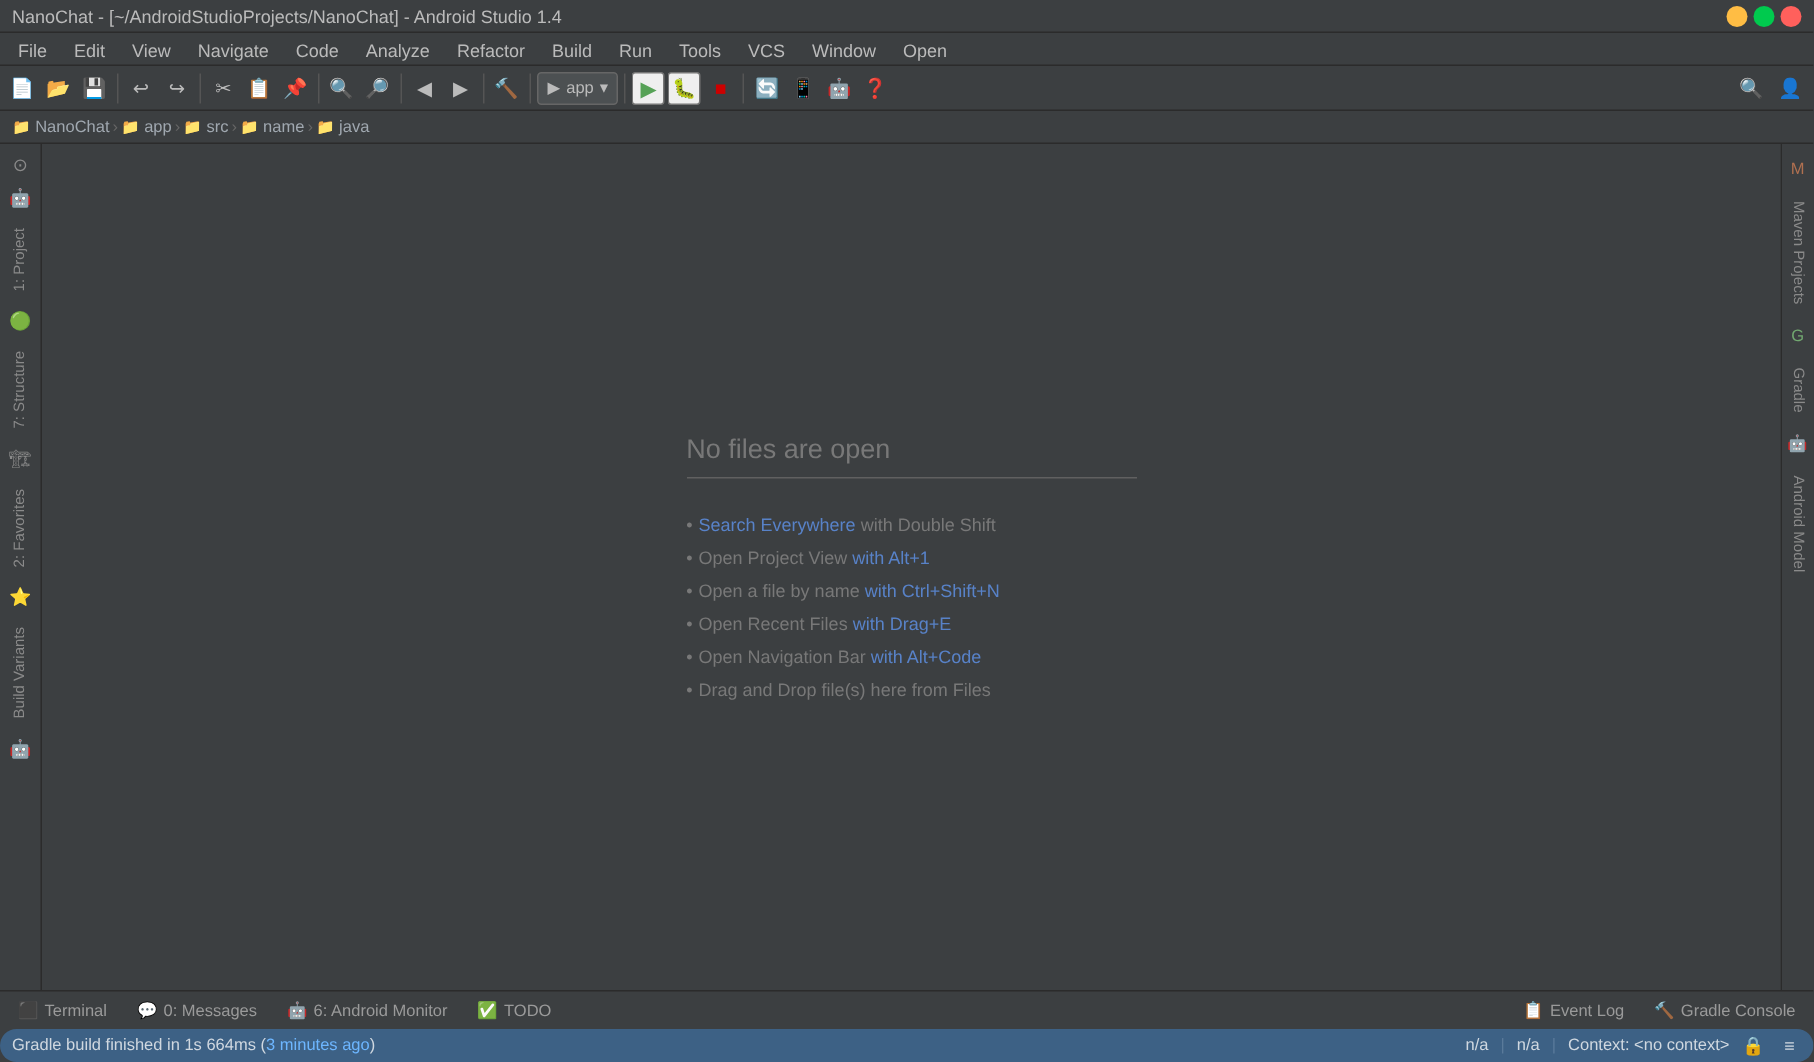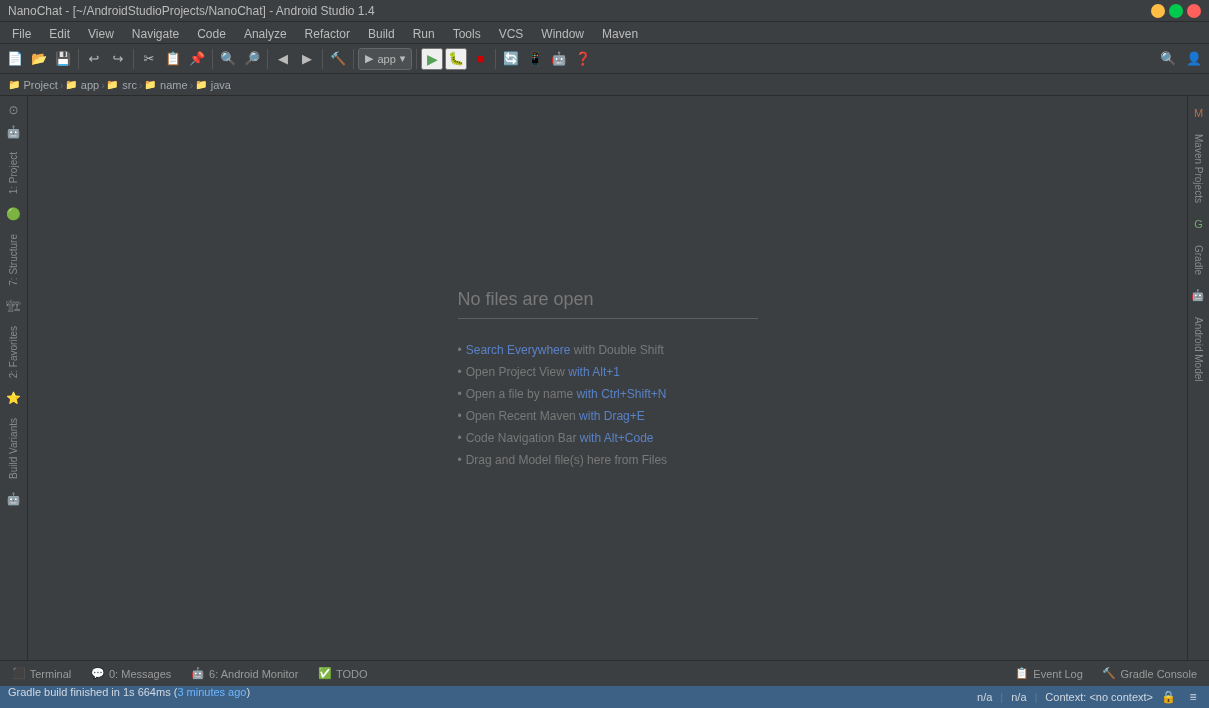--- a/index.html
+++ b/index.html
@@ -268,24 +268,26 @@
       display: flex;
       gap: 4px;
       align-items: center;
     }
 
     
     #status-bar {
       background: #3d6185;
       height: 22px;
       display: flex;
+      align-items: center;
       padding: 0 8px;
       font-size: 11px;
       color: #d0d8e0;
       gap: 8px;
+      border-radius: 11px;
     }
     .status-message { flex: 1; }
     .status-link { color: #6db6ff; cursor: pointer; }
     .status-right {
       display: flex;
       gap: 8px;
       align-items: center;
     }
     .status-sep { color: #5a7a9a; }
     .status-icon {
@@ -338,21 +340,21 @@
     <div class="menu-item">View</div>
     <div class="menu-item">Navigate</div>
     <div class="menu-item">Code</div>
     <div class="menu-item">Analyze</div>
     <div class="menu-item">Refactor</div>
     <div class="menu-item">Build</div>
     <div class="menu-item">Run</div>
     <div class="menu-item">Tools</div>
     <div class="menu-item">VCS</div>
     <div class="menu-item">Window</div>
-    <div class="menu-item">Maven</div>
+    <div class="menu-item">Open</div>
   </div>
 
 <div id="toolbar">
 
   <button class="toolbar-btn" title="New">📄</button>
   <button class="toolbar-btn" title="Open">📂</button>
   <button class="toolbar-btn" title="Save All">💾</button>
   <div class="toolbar-sep"></div>
   <button class="toolbar-btn" title="Undo">↩</button>
   <button class="toolbar-btn" title="Redo">↪</button>
@@ -387,21 +389,21 @@
   <div class="toolbar-spacer"></div>
   <div class="toolbar-search">
     <button class="toolbar-btn" title="Search">🔍</button>
     <button class="toolbar-btn" title="User">👤</button>
   </div>
 </div>
 
 <div id="breadcrumb">
   <span class="breadcrumb-item">
     <span class="folder-icon">📁</span>
-    <span>Project</span>
+    <span>NanoChat</span>
   </span>
   <span class="breadcrumb-sep">›</span>
   <span class="breadcrumb-item">
     <span class="folder-icon">📁</span>
     <span>app</span>
   </span>
   <span class="breadcrumb-sep">›</span>
   <span class="breadcrumb-item">
     <span class="folder-icon">📁</span>
     <span>src</span>
@@ -457,36 +459,36 @@
         <span class="bullet">•</span>
         <span>
           <span>Open a file by name</span>
           <span class="hint-link"> with Ctrl+Shift+N</span>
         </span>
       </div>
 
       <div class="no-files-hint">
         <span class="bullet">•</span>
         <span>
-          <span>Open Recent Maven</span>
+          <span>Open Recent Files</span>
           <span class="hint-link"> with Drag+E</span>
         </span>
       </div>
 
       <div class="no-files-hint">
         <span class="bullet">•</span>
         <span>
-          <span>Code Navigation Bar</span>
+          <span>Open Navigation Bar</span>
           <span class="hint-link"> with Alt+Code</span>
         </span>
       </div>
 
       <div class="no-files-hint">
         <span class="bullet">•</span>
-        <span>Drag and Model file(s) here from Files</span>
+        <span>Drag and Drop file(s) here from Files</span>
       </div>
     </div>
   </div>
 
   <div id="right-sidebar">
     <div class="right-sidebar-icon" title="Maven Projects" style="color:#b07050;">M</div>
     <div class="right-sidebar-tab">Maven Projects</div>
     <div class="right-sidebar-icon" title="Gradle" style="color:#72a870;">G</div>
     <div class="right-sidebar-tab">Gradle</div>
     <div class="right-sidebar-icon" title="Android Model" style="color:#78b878;">🤖</div>

